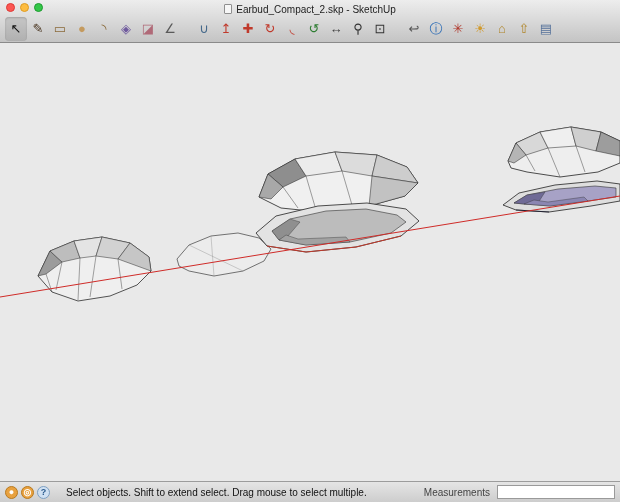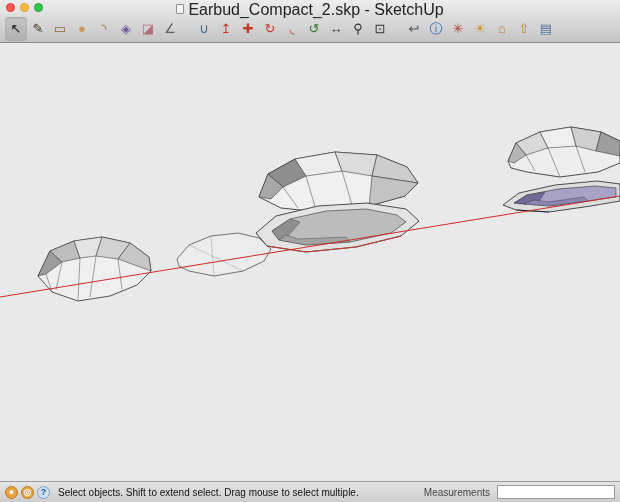--- a/index.html
+++ b/index.html
@@ -12,21 +12,21 @@
   .header {
     position: absolute; top: 0; left: 0; right: 0; height: 43px;
     background: linear-gradient(#ededed, #c4c4c4);
     border-bottom: 1px solid #8a8a8a;
   }
   .titlebar { position: relative; height: 15px; text-align: center; }
   .traffic { position: absolute; left: 6px; top: 3px; display: flex; gap: 5px; }
   .traffic span { width: 9px; height: 9px; border-radius: 50%; display: block; }
   .title {
     display: inline-flex; align-items: center; gap: 4px;
-    font-size: 16px; line-height: 15px; color: #222; white-space: nowrap;
+    font-size: 10px; line-height: 15px; color: #222; white-space: nowrap;
   }
   .doc-icon {
     display: inline-block; width: 8px; height: 10px;
     background: #f7f7f7; border: 1px solid #8f8f8f; border-radius: 1px;
   }
   .toolbar {
     height: 28px; display: flex; align-items: center; padding-left: 5px;
   }
   .tool {
     width: 22px; height: 24px; text-align: center; line-height: 24px;
@@ -44,21 +44,21 @@
     background: linear-gradient(#e5e5e5, #cdcdcd);
     border-top: 1px solid #9c9c9c;
     display: flex; align-items: center; gap: 4px;
     padding: 0 5px; font-size: 10px; color: #111;
   }
   .sicon {
     width: 13px; height: 13px; border-radius: 50%;
     font-size: 9px; line-height: 11px; text-align: center; font-weight: bold;
     display: inline-block; user-select: none;
   }
-  .status-message { margin-left: 4px; white-space: nowrap; }
+  .status-message { margin-left: 12px; white-space: nowrap; }
   .spacer { flex: 1; }
   .meas-label { color: #444; margin-right: 3px; white-space: nowrap; text-align: right; }
   .meas-input {
     width: 118px; height: 14px; border: 1px solid #9a9a9a;
     background: #fff; font-size: 10px; padding: 0 2px;
     font-family: "Liberation Sans", sans-serif;
   }
 </style>
 </head>
 <body>

